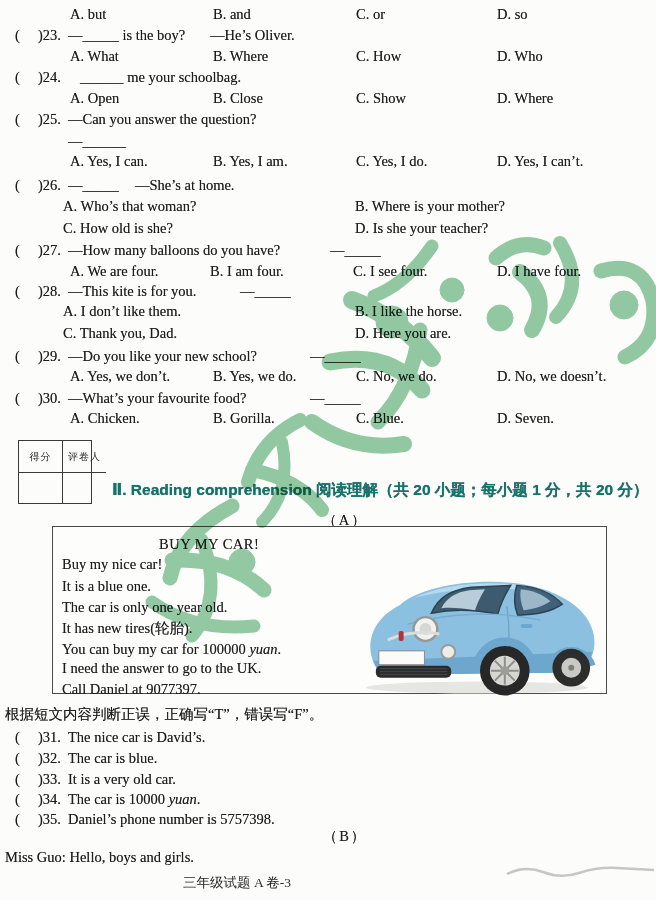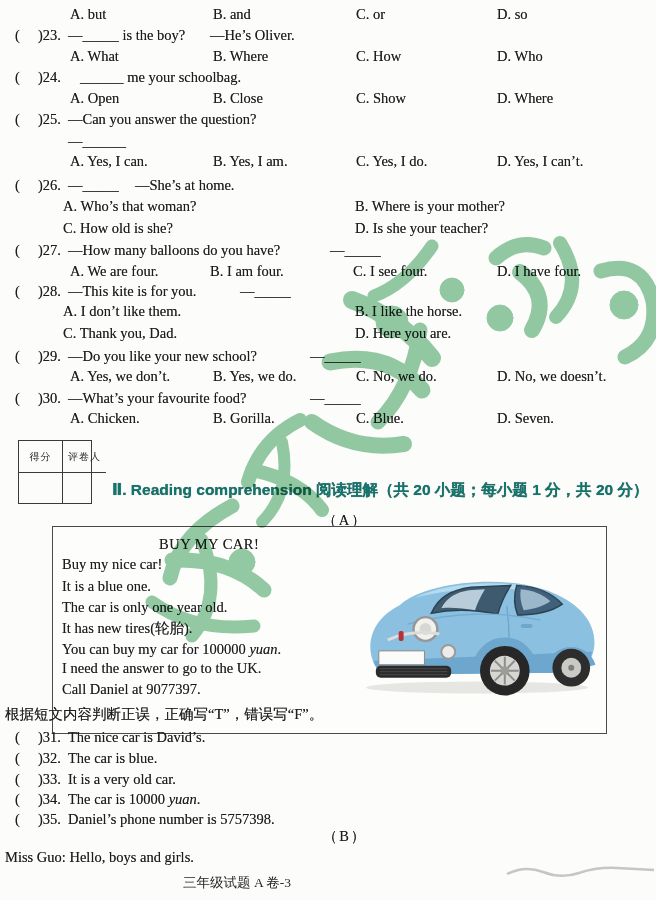--- a/index.html
+++ b/index.html
@@ -29,21 +29,21 @@
   .score-table .cell:nth-child(3), .score-table .cell:nth-child(4) { border-bottom:none; }
   .sec-hdr {
     position:absolute; left:112px; top:466px; white-space:nowrap;
     font-family:"Liberation Sans","DejaVu Sans",sans-serif;
     font-weight:bold; font-size:15.5px; color:#0f766e;
     text-shadow:0 0 0.7px rgba(20,20,20,.7);
     margin-top:14px;
   }
   .center-lbl { position:absolute; left:0; width:690px; text-align:center; letter-spacing:2px; }
   .ad-box {
-    position:absolute; left:52px; top:526px; width:555px; height:208px;
+    position:absolute; left:52px; top:526px; width:555px; height:168px;
     border:1.6px solid #4a4a4a; background:#fdfdfc;
   }
   .ad-box .ln { text-shadow:0 0 0.5px rgba(40,40,40,.6); }
   .it { font-style:italic;text-align:center; }
   .footer-ln { position:absolute; top:874px; font-size:13.5px; color:#242424; }
   .watermark { position:absolute; left:0; top:0; width:656px; height:900px;
     mix-blend-mode:multiply; opacity:.88; pointer-events:none; }
   .car-photo { position:absolute; left:356px; top:566px; width:248px; height:132px; }
   .artifact { position:absolute; pointer-events:none; }
 </style>

